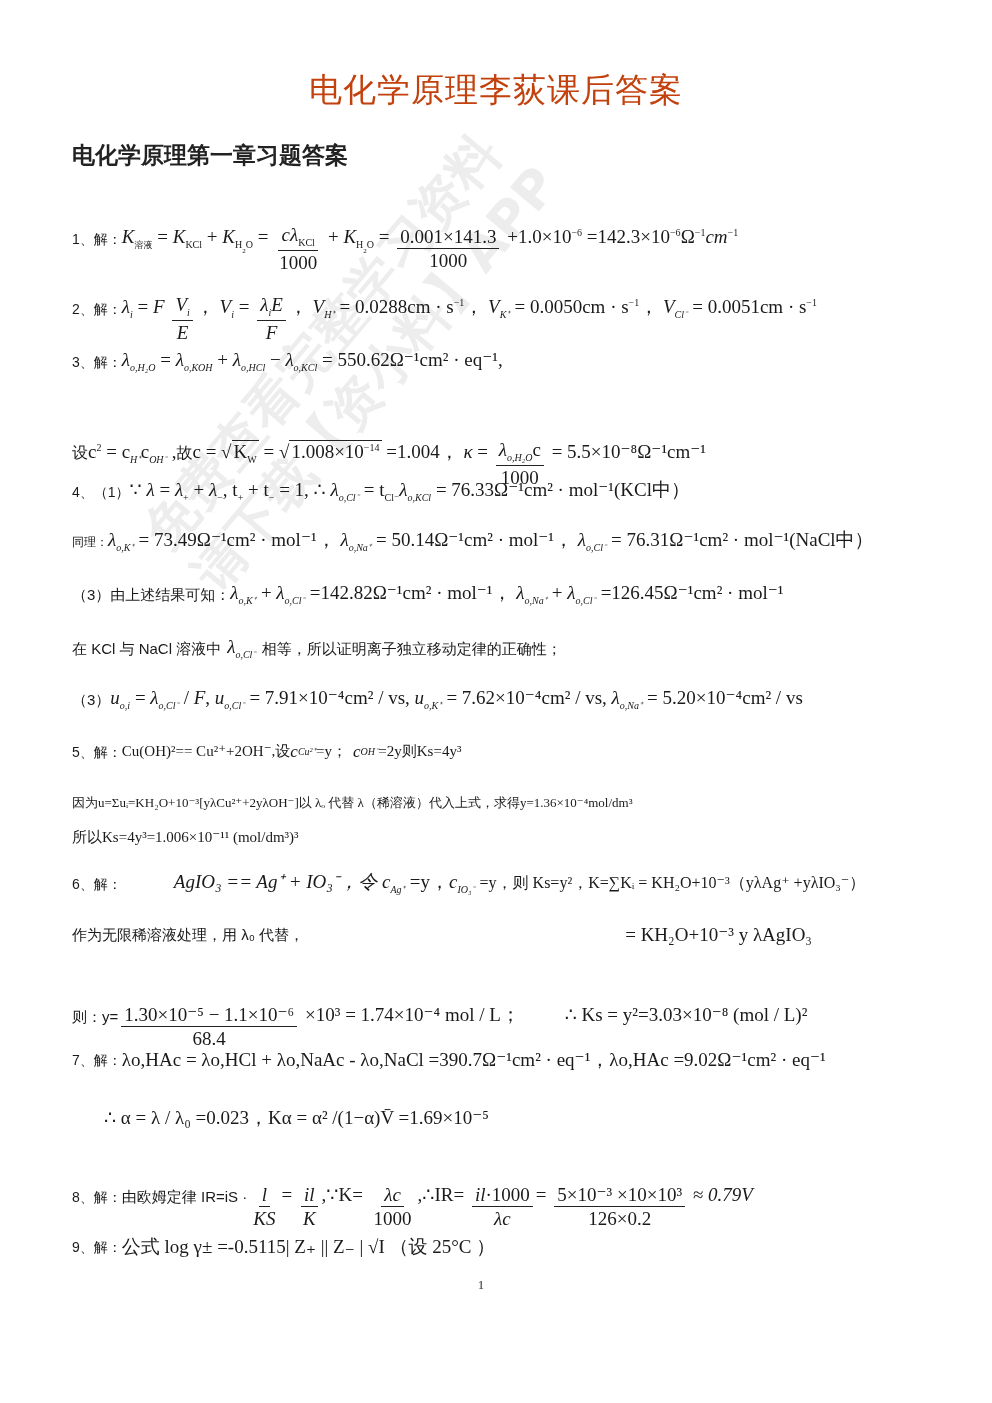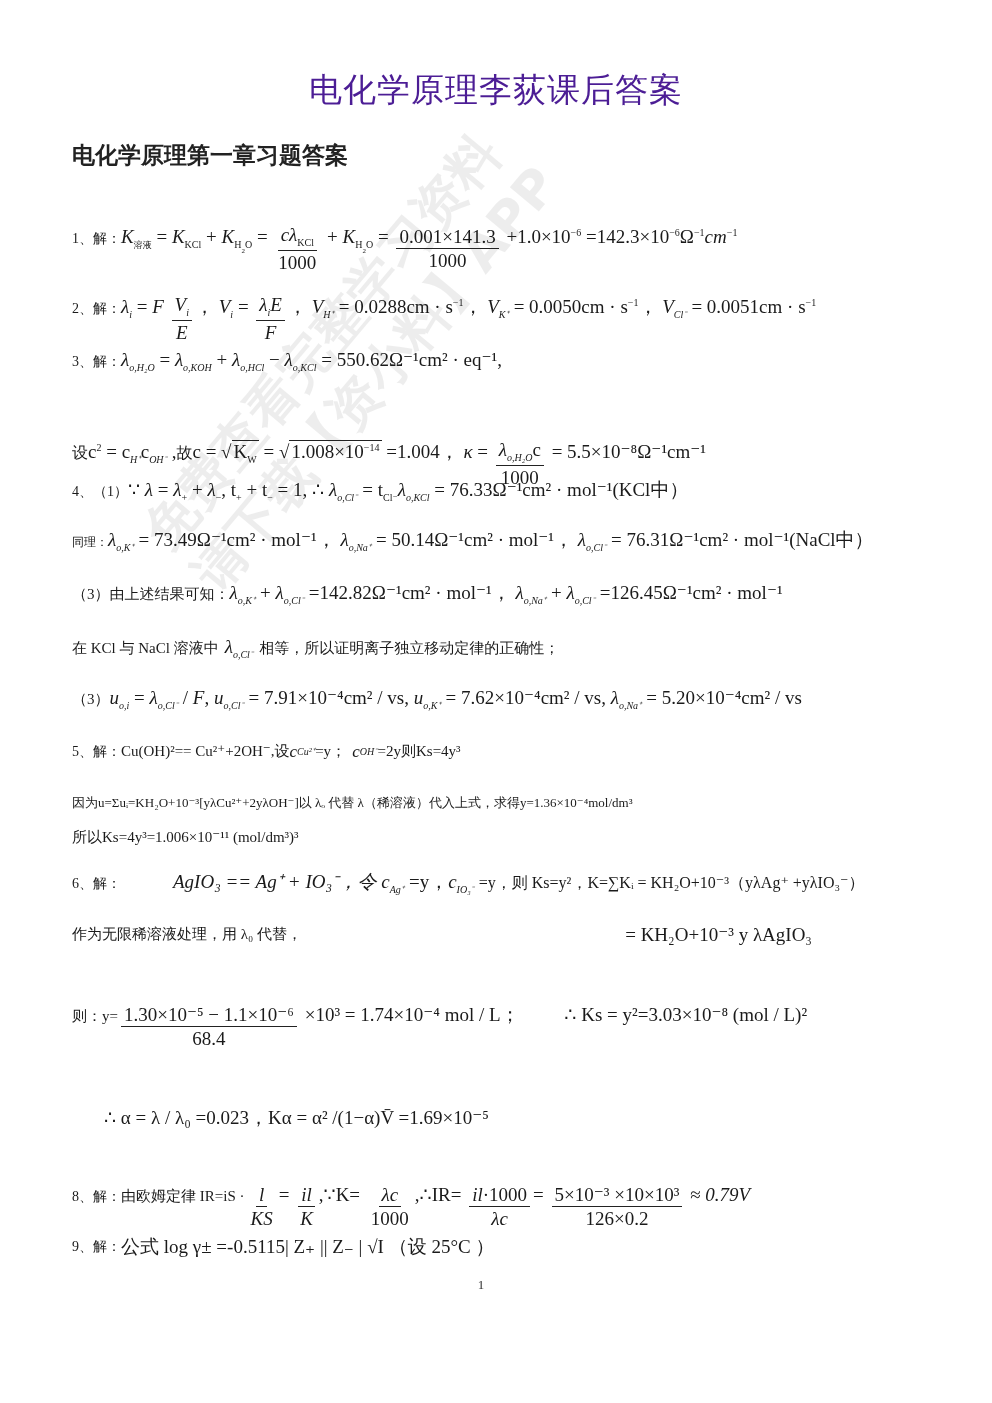--- a/index.html
+++ b/index.html
@@ -5,34 +5,34 @@
     html, body { margin: 0; padding: 0; background: #ffffff; }
     body {
       width: 992px; height: 1403px; position: relative; overflow: hidden;
       font-family: "Liberation Serif", "DejaVu Serif", serif;
       color: #1a1a1a;
     }
     .page { position: absolute; left: 0; top: 0; width: 992px; height: 1403px; }
     .doc-title {
       position: absolute; top: 46px; left: 0; width: 992px; text-align: center;
       font-family: "DejaVu Sans", sans-serif; font-size: 33px; font-weight: normal;
-      letter-spacing: 1px; color: #4c1d95;
+      letter-spacing: 1px; color: #c2410c;
     }
     .chapter-title {
       position: absolute; top: 140px; left: 72px;
       font-family: "DejaVu Sans", sans-serif; font-size: 23px; color: #222;
     }
     .line {
       position: absolute; left: 72px; font-size: 17px; white-space: nowrap;
       display: flex; align-items: center; line-height: 1;
     }
     .line.indent { left: 104px; }
     .i { font-style: italic; font-family: "Liberation Serif", serif; }
     .m { font-size: 19px; }
-    .cn { font-family: Liberation Serif, serif; font-size: 14px; text-align: right; }
+    .cn { font-family: Liberation Sans, sans-serif; font-size: 14px; text-align: right; }
     sub { font-size: 10px; vertical-align: -5px; }
     sup { font-size: 10px; vertical-align: 7px; }
     .frac {
       display: inline-flex; flex-direction: column; align-items: center;
       margin: 0 3px; vertical-align: middle;
     }
     .frac .num { border-bottom: 1px solid #222; padding: 0 3px 2px; margin-top: 20px; }
     .frac .den { padding: 2px 3px 0; }
     .sqrt { border-top: 1px solid #222; padding: 0 2px; margin-left: 0; }
     .watermark {
@@ -183,20 +183,24 @@
     <span class="m">
       <span class="frac">
           <span class="num">1.30×10⁻⁵ − 1.1×10⁻⁶</span>
           <span class="den">68.4</span>
         </span>
       <span>×10³ = 1.74×10⁻⁴ mol / L；</span>
       <span style="margin-left:40px">∴ Ks = y²=3.03×10⁻⁸ (mol / L)²</span>
     </span>
   </div>
 
+  <div class="line" style="top:1050px;">
+    <span class="cn">7、解：</span>
+    <span class="m">λo,HAc = λo,HCl + λo,NaAc - λo,NaCl =390.7Ω⁻¹cm² · eq⁻¹，λo,HAc =9.02Ω⁻¹cm² · eq⁻¹</span>
+  </div>
   <div class="line indent" style="top:1108px;">
     <span class="m">∴ α = λ / λ₀ =0.023，Kα = α² /(1−α)V̄ =1.69×10⁻⁵</span>
   </div>
 
   <div class="line" style="top:1165px;">
     <span class="cn">8、解：</span>
     <span class="cn" style="font-size:15px">由欧姆定律 IR=iS ·</span>
     <span class="m">
       <span class="frac">
           <span class="num i">l</span>

